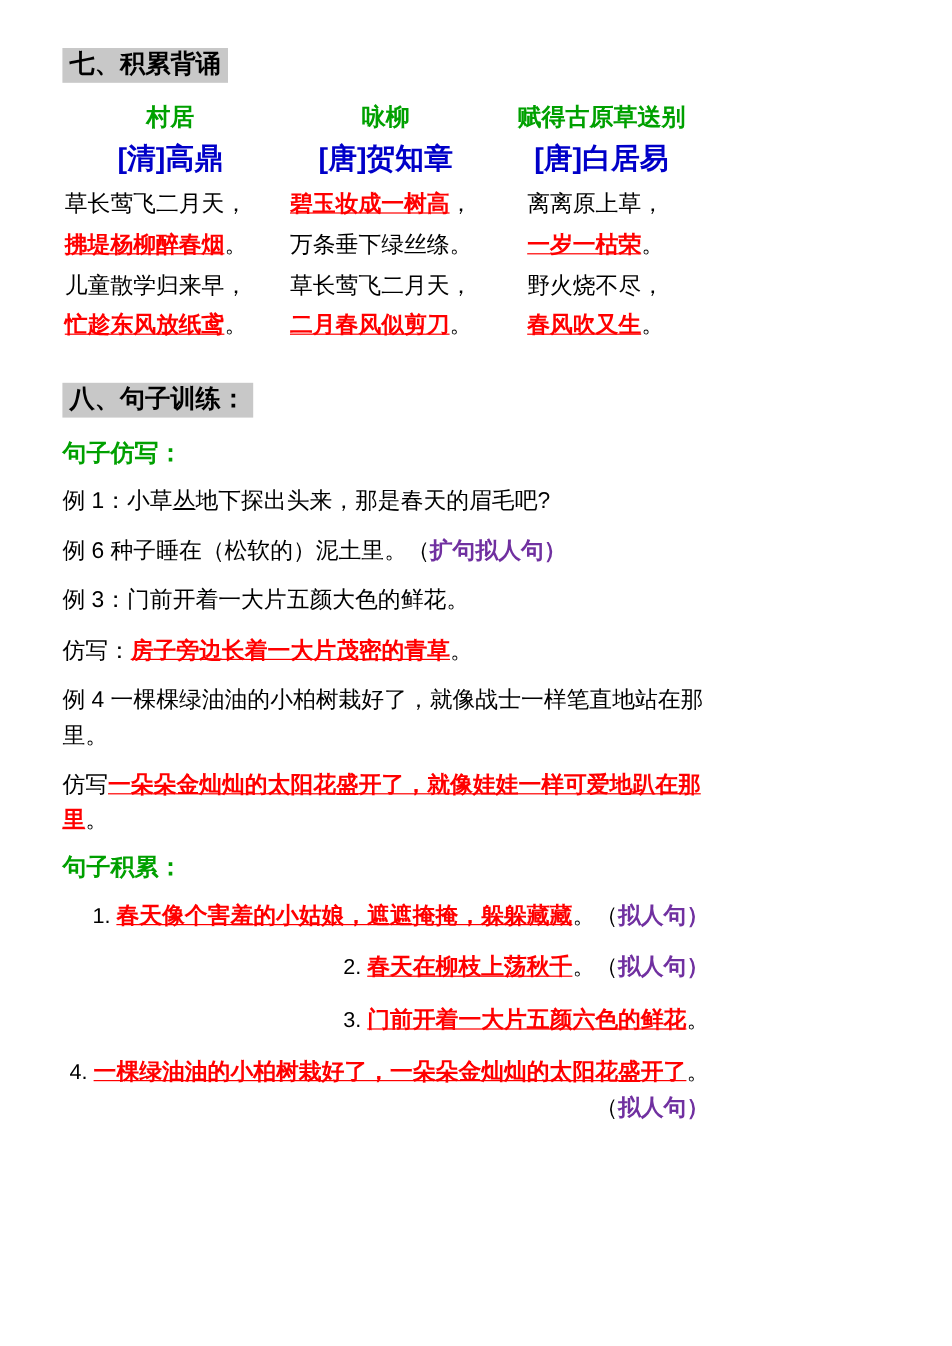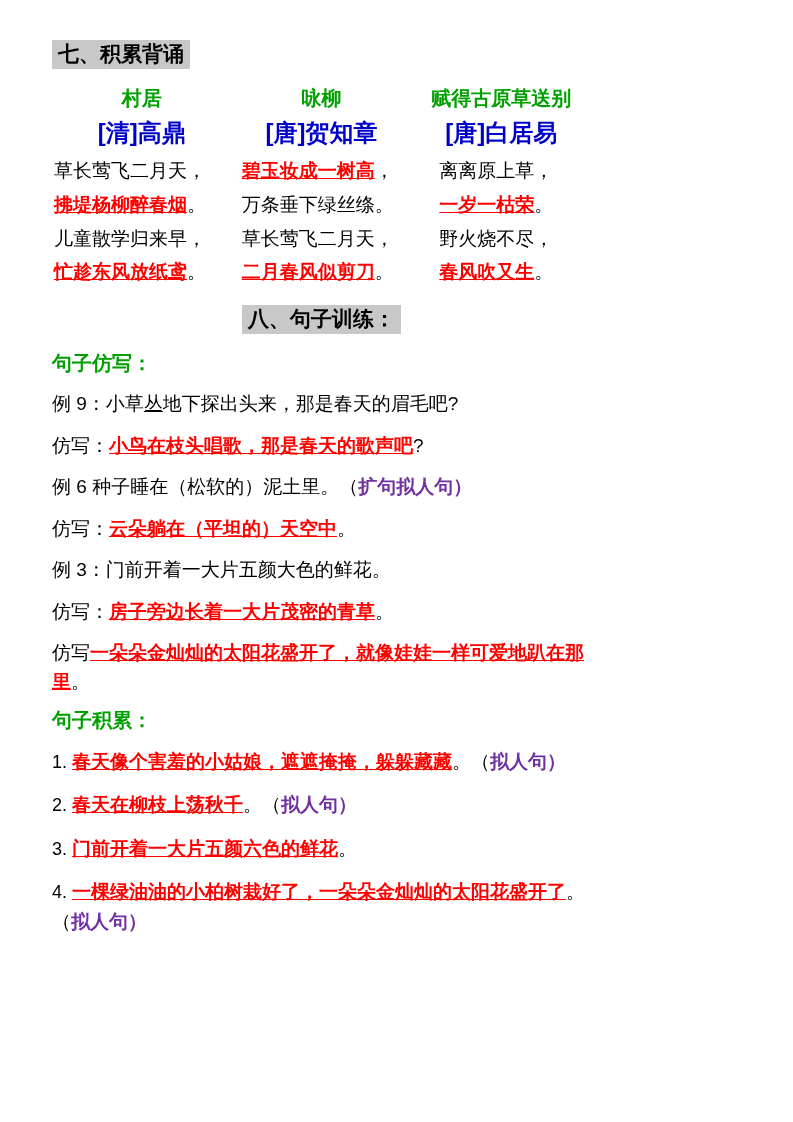--- a/index.html
+++ b/index.html
@@ -101,20 +101,21 @@
     color: #7030a0;
     font-weight: bold;
   }
   .num {
     font-size: 18px;
   }
   .list-line {
     font-size: 19px;
     line-height: 1.6;
     margin: 13px 0 0 0;
+    text-align: right;
   }
 </style>
 </head>
 <body>
 
 <div class="page">
   <div class="content">
 
     <div class="heading-row">
       <span class="section-heading">七、积累背诵</span>
@@ -150,33 +151,32 @@
                 <div class="poem-line"><span class="blk">离离原上草，</span></div>
                 <div class="poem-line"><span class="red-u">一岁一枯荣</span><span class="blk">。</span></div>
                 <div class="poem-line"><span class="blk">野火烧不尽，</span></div>
                 <div class="poem-line"><span class="red-u">春风吹又生</span><span class="blk">。</span></div>
               </div>
         </td>
       </tr>
     </tbody>
       </table>
 
-    <div class="heading-row" style="margin-top:16px;text-align:center;">
+    <div class="heading-row" style="margin-top:30px;">
       <span class="section-heading">八、句子训练：</span>
     </div>
 
     <div class="sub-heading">句子仿写：</div>
 
     <div>
-        <div class="ex-line"><span class="blk">例 9：</span><span class="blk">小草</span><span class="blk u">丛</span><span class="blk">地下探出头来，那是春天的眉毛吧?</span></div>
-        <div class="ex-line"><span class="blk">仿写：</span><span class="red-u">小鸟在枝头唱歌，那是春天的歌声吧</span><span class="blk">?</span></div>
+        <div class="ex-line"><span class="blk">例 1：</span><span class="blk">小草</span><span class="blk u">丛</span><span class="blk">地下探出头来，那是春天的眉毛吧?</span></div>
         <div class="ex-line"><span class="blk">例 6 </span><span class="blk">种子睡在（松软的）泥土里。（</span><span class="purple">扩句拟人句</span><span class="purple">）</span></div>
-        <div class="ex-line"><span class="blk">仿写：</span><span class="red-u">云朵躺在（</span><span class="red-u">平坦的）天空中</span><span class="blk">。</span></div>
         <div class="ex-line"><span class="blk">例 3：</span><span class="blk">门前开着一大片五颜大色的鲜花。</span></div>
         <div class="ex-line"><span class="blk">仿写：</span><span class="red-u">房子旁边长着一大片茂密的青草</span><span class="blk">。</span></div>
+        <div class="ex-line"><span class="blk">例 4 </span><span class="blk">一棵棵绿油油的小柏树栽好了，就像战士一样笔直地站在那里。</span></div>
         <div class="ex-line"><span class="blk">仿写</span><span class="red-u">一朵朵金灿灿的太阳花盛开了，就像娃娃一样可爱地趴在那里</span><span class="blk">。</span></div>
       </div>
 
     <div class="sub-heading" style="">句子积累：</div>
 
     <div>
         <div class="list-line"><span class="blk num">1. </span><span class="red-u">春天像个害羞的小姑娘，遮遮掩掩，躲躲藏藏</span><span class="blk">。（</span><span class="purple">拟人句</span><span class="purple">）</span></div>
         <div class="list-line"><span class="blk num">2. </span><span class="red-u">春天在柳枝上荡秋千</span><span class="blk">。（</span><span class="purple">拟人句</span><span class="purple">）</span></div>
         <div class="list-line"><span class="blk num">3. </span><span class="red-u">门前开着一大片五颜六色的鲜花</span><span class="blk">。</span></div>
         <div class="list-line"><span class="blk num">4. </span><span class="red-u">一棵绿油油的小柏树栽好了，一朵朵金灿灿的太阳花盛开了</span><span class="blk">。（</span><span class="purple">拟人句</span><span class="purple">）</span></div>

